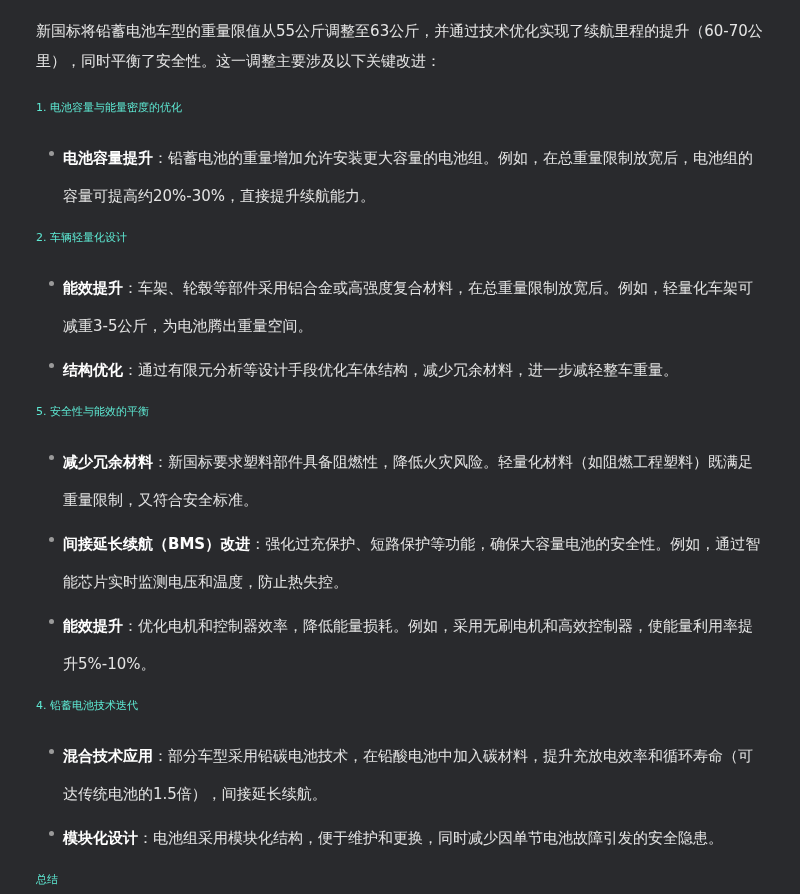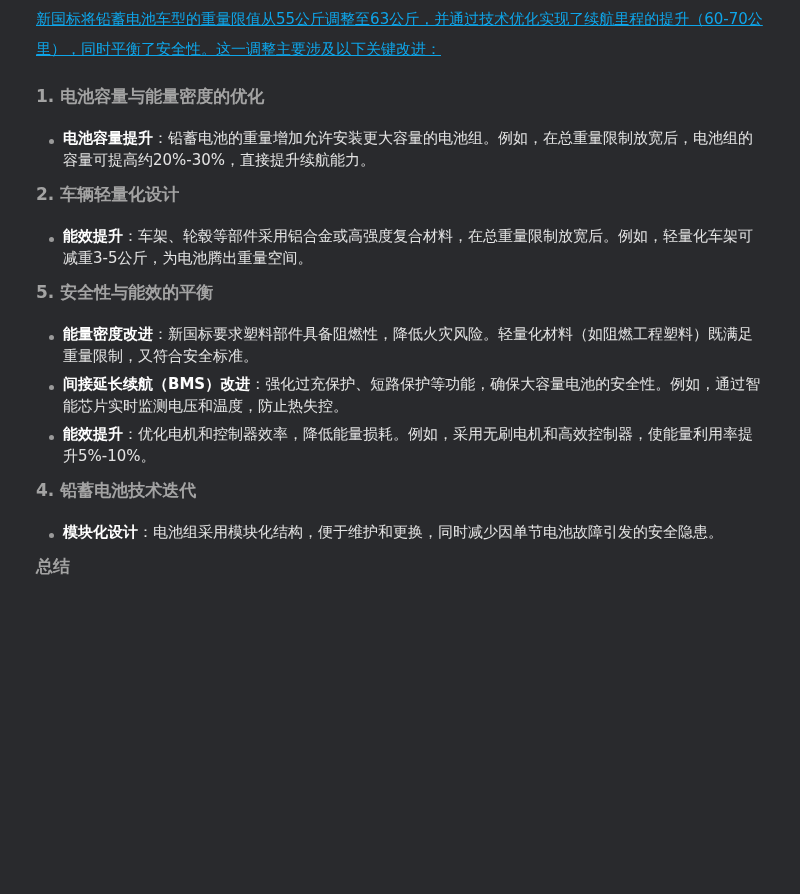--- a/index.html
+++ b/index.html
@@ -4,28 +4,28 @@
 <style>
   html, body { margin: 0; padding: 0; }
   body {
     width: 800px; height: 894px; overflow: hidden;
     background: #292a2d;
     color: #e3e3e3;
     font-family: "DejaVu Sans", "Liberation Sans", sans-serif;
     font-size: 15px;
   }
   .content { padding: 0 36px 0 36px; position: relative; }
-  .intro { margin: 0; padding-top: 4px; line-height: 30px; color: #0ea5e9; text-decoration: underline; }
+  .intro { margin: 0; padding-top: 16px; line-height: 30px; color: #e5e5e5; }
   h3 {
-    margin: 0; font-size: 17px; font-weight: bold; color: #a3a3a3;
+    margin: 0; font-size: 11px; font-weight: normal; color: #5eead4;
     line-height: 24px;
   }
   ul { list-style: none; margin: 0; padding: 0; }
   li {
-    position: relative; padding-left: 27px; line-height: 22px; margin-bottom: 6px;
+    position: relative; padding-left: 27px; line-height: 38px; margin-bottom: 6px;
   }
   li .bullet {
     position: absolute; left: 13px; top: 12px; width: 5px; height: 5px;
     border-radius: 50%; background: #9a9a9a;
   }
   b { color: #ffffff; font-weight: bold; }
   .sec1-h { margin-top: 20px; }
   .sec-list { margin-top: 19px; }
   .sec-h { margin-top: 11px; }
   .summary { margin: 22px 0 0 0; line-height: 30px; }
@@ -37,29 +37,31 @@
   <p class="intro">新国标将铅蓄电池车型的重量限值从55公斤调整至63公斤，并通过技术优化实现了续航里程的提升（60-70公里），同时平衡了安全性。这一调整主要涉及以下关键改进：</p>
 
   <h3 class="sec1-h">1. 电池容量与能量密度的优化</h3>
   <ul class="sec-list">
     <li><span class="bullet"></span><b>电池容量提升</b><span>：铅蓄电池的重量增加允许安装更大容量的电池组。例如，在总重量限制放宽后，电池组的容量可提高约20%-30%，直接提升续航能力。</span></li>
   </ul>
 
   <h3 class="sec-h">2. 车辆轻量化设计</h3>
   <ul class="sec-list">
     <li><span class="bullet"></span><b>能效提升</b><span>：车架、轮毂等部件采用铝合金或高强度复合材料，在总重量限制放宽后。例如，轻量化车架可减重3-5公斤，为电池腾出重量空间。</span></li>
+    <li><span class="bullet"></span><b>结构优化</b><span>：通过有限元分析等设计手段优化车体结构，减少冗余材料，进一步减轻整车重量。</span></li>
   </ul>
 
   <h3 class="sec-h">5. 安全性与能效的平衡</h3>
   <ul class="sec-list">
-    <li><span class="bullet"></span><b>能量密度改进</b><span>：新国标要求塑料部件具备阻燃性，降低火灾风险。轻量化材料（如阻燃工程塑料）既满足重量限制，又符合安全标准。</span></li>
+    <li><span class="bullet"></span><b>减少冗余材料</b><span>：新国标要求塑料部件具备阻燃性，降低火灾风险。轻量化材料（如阻燃工程塑料）既满足重量限制，又符合安全标准。</span></li>
     <li><span class="bullet"></span><b>间接延长续航（BMS）改进</b><span>：强化过充保护、短路保护等功能，确保大容量电池的安全性。例如，通过智能芯片实时监测电压和温度，防止热失控。</span></li>
     <li><span class="bullet"></span><b>能效提升</b><span>：优化电机和控制器效率，降低能量损耗。例如，采用无刷电机和高效控制器，使能量利用率提升5%-10%。</span></li>
   </ul>
 
   <h3 class="sec-h">4. 铅蓄电池技术迭代</h3>
   <ul class="sec-list">
+    <li><span class="bullet"></span><b>混合技术应用</b><span>：部分车型采用铅碳电池技术，在铅酸电池中加入碳材料，提升充放电效率和循环寿命（可达传统电池的1.5倍），间接延长续航。</span></li>
     <li><span class="bullet"></span><b>模块化设计</b><span>：电池组采用模块化结构，便于维护和更换，同时减少因单节电池故障引发的安全隐患。</span></li>
   </ul>
 
   <h3 class="sec-h">总结</h3>
   <p class="summary"></p>
 </div>
 
 </body></html>

